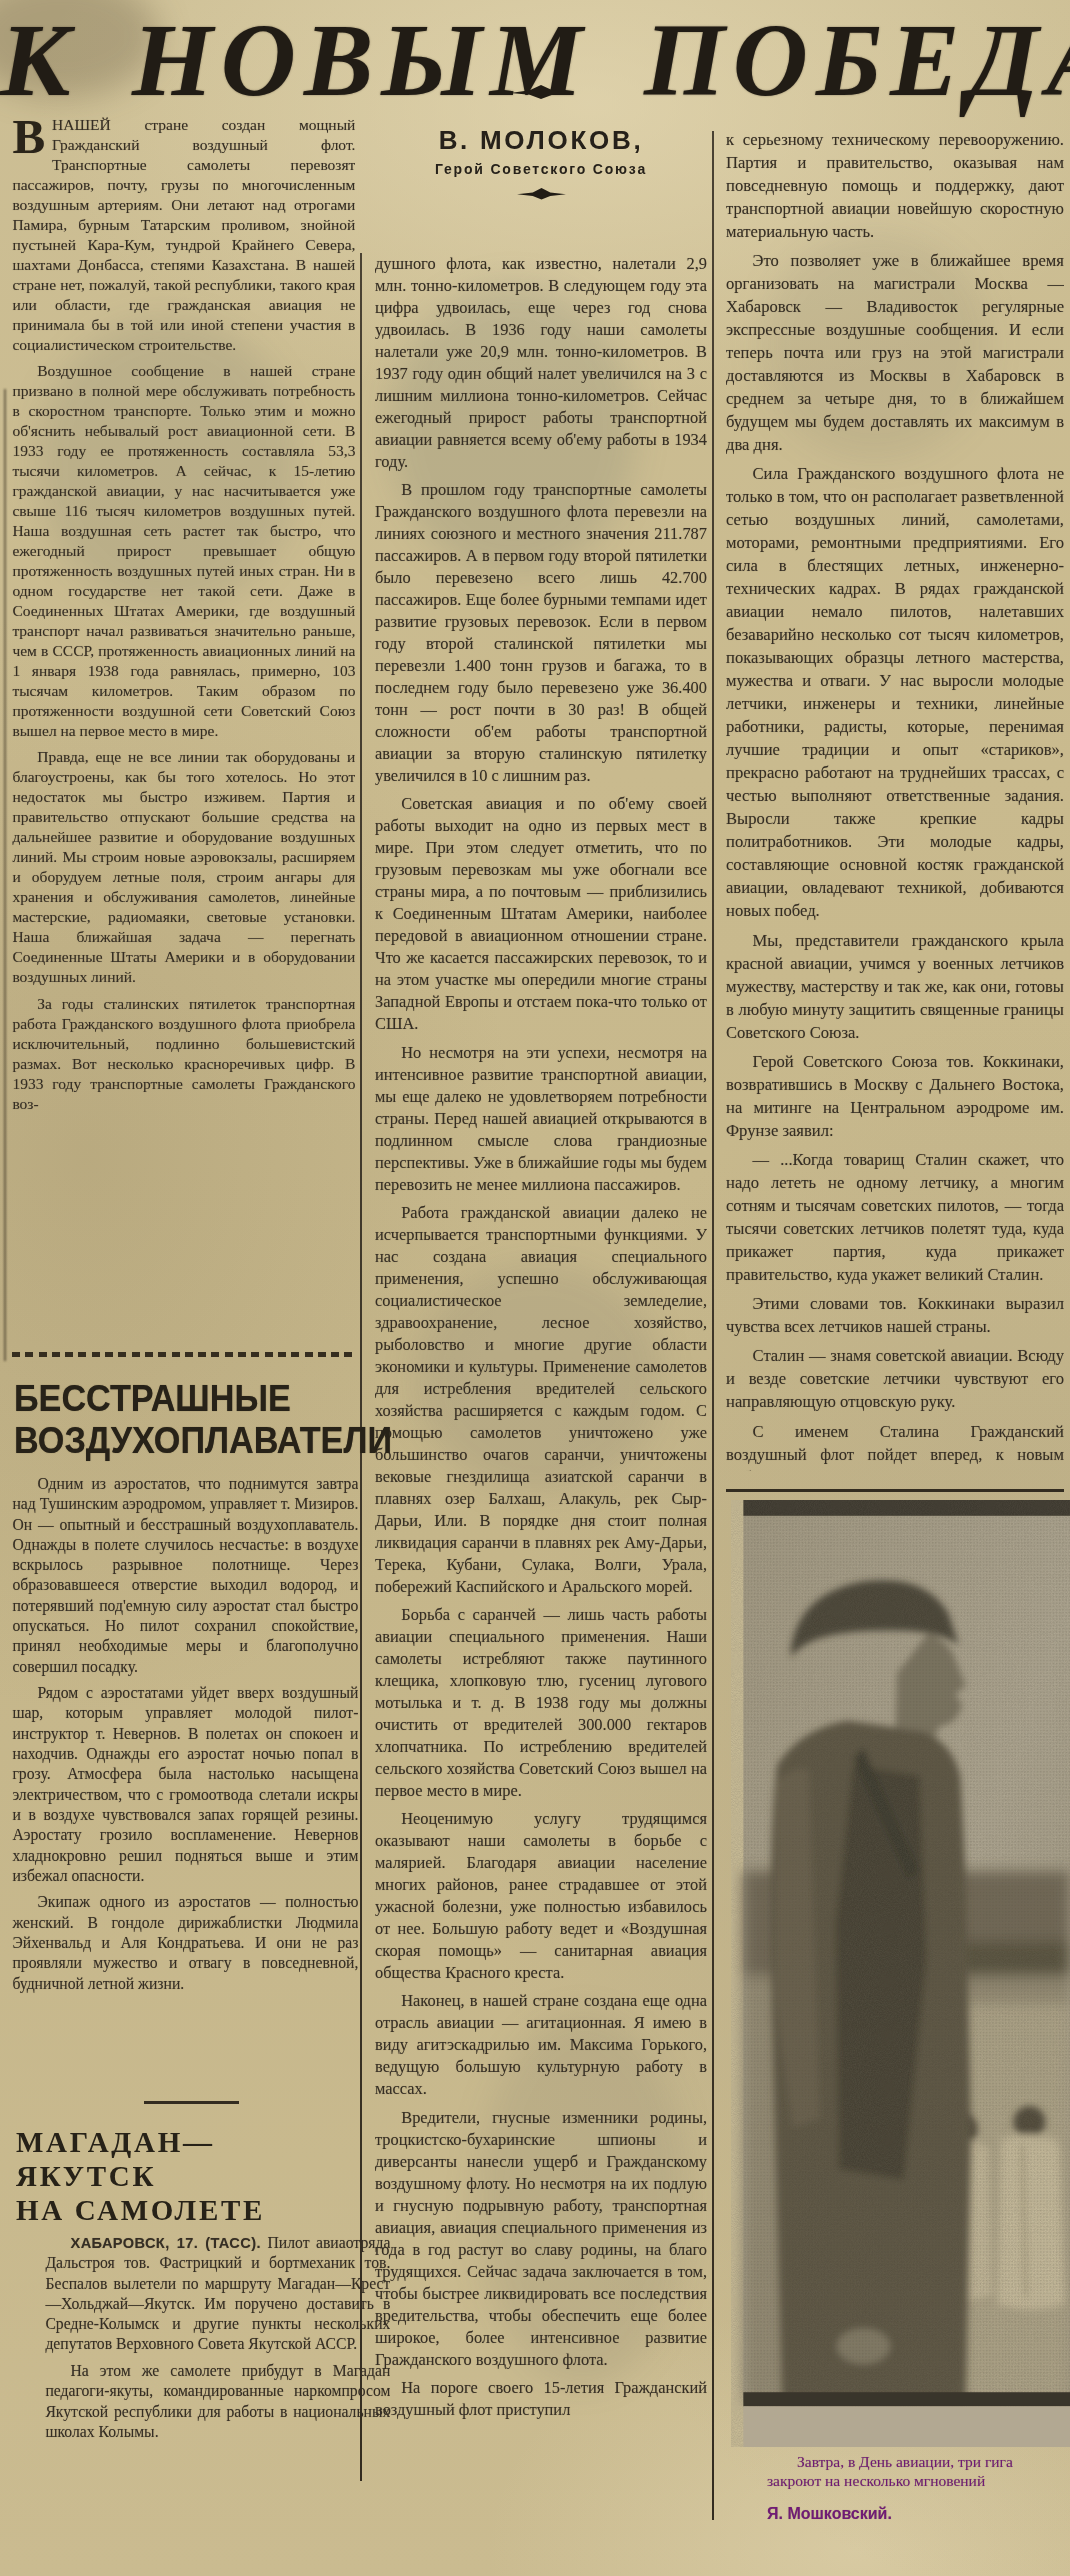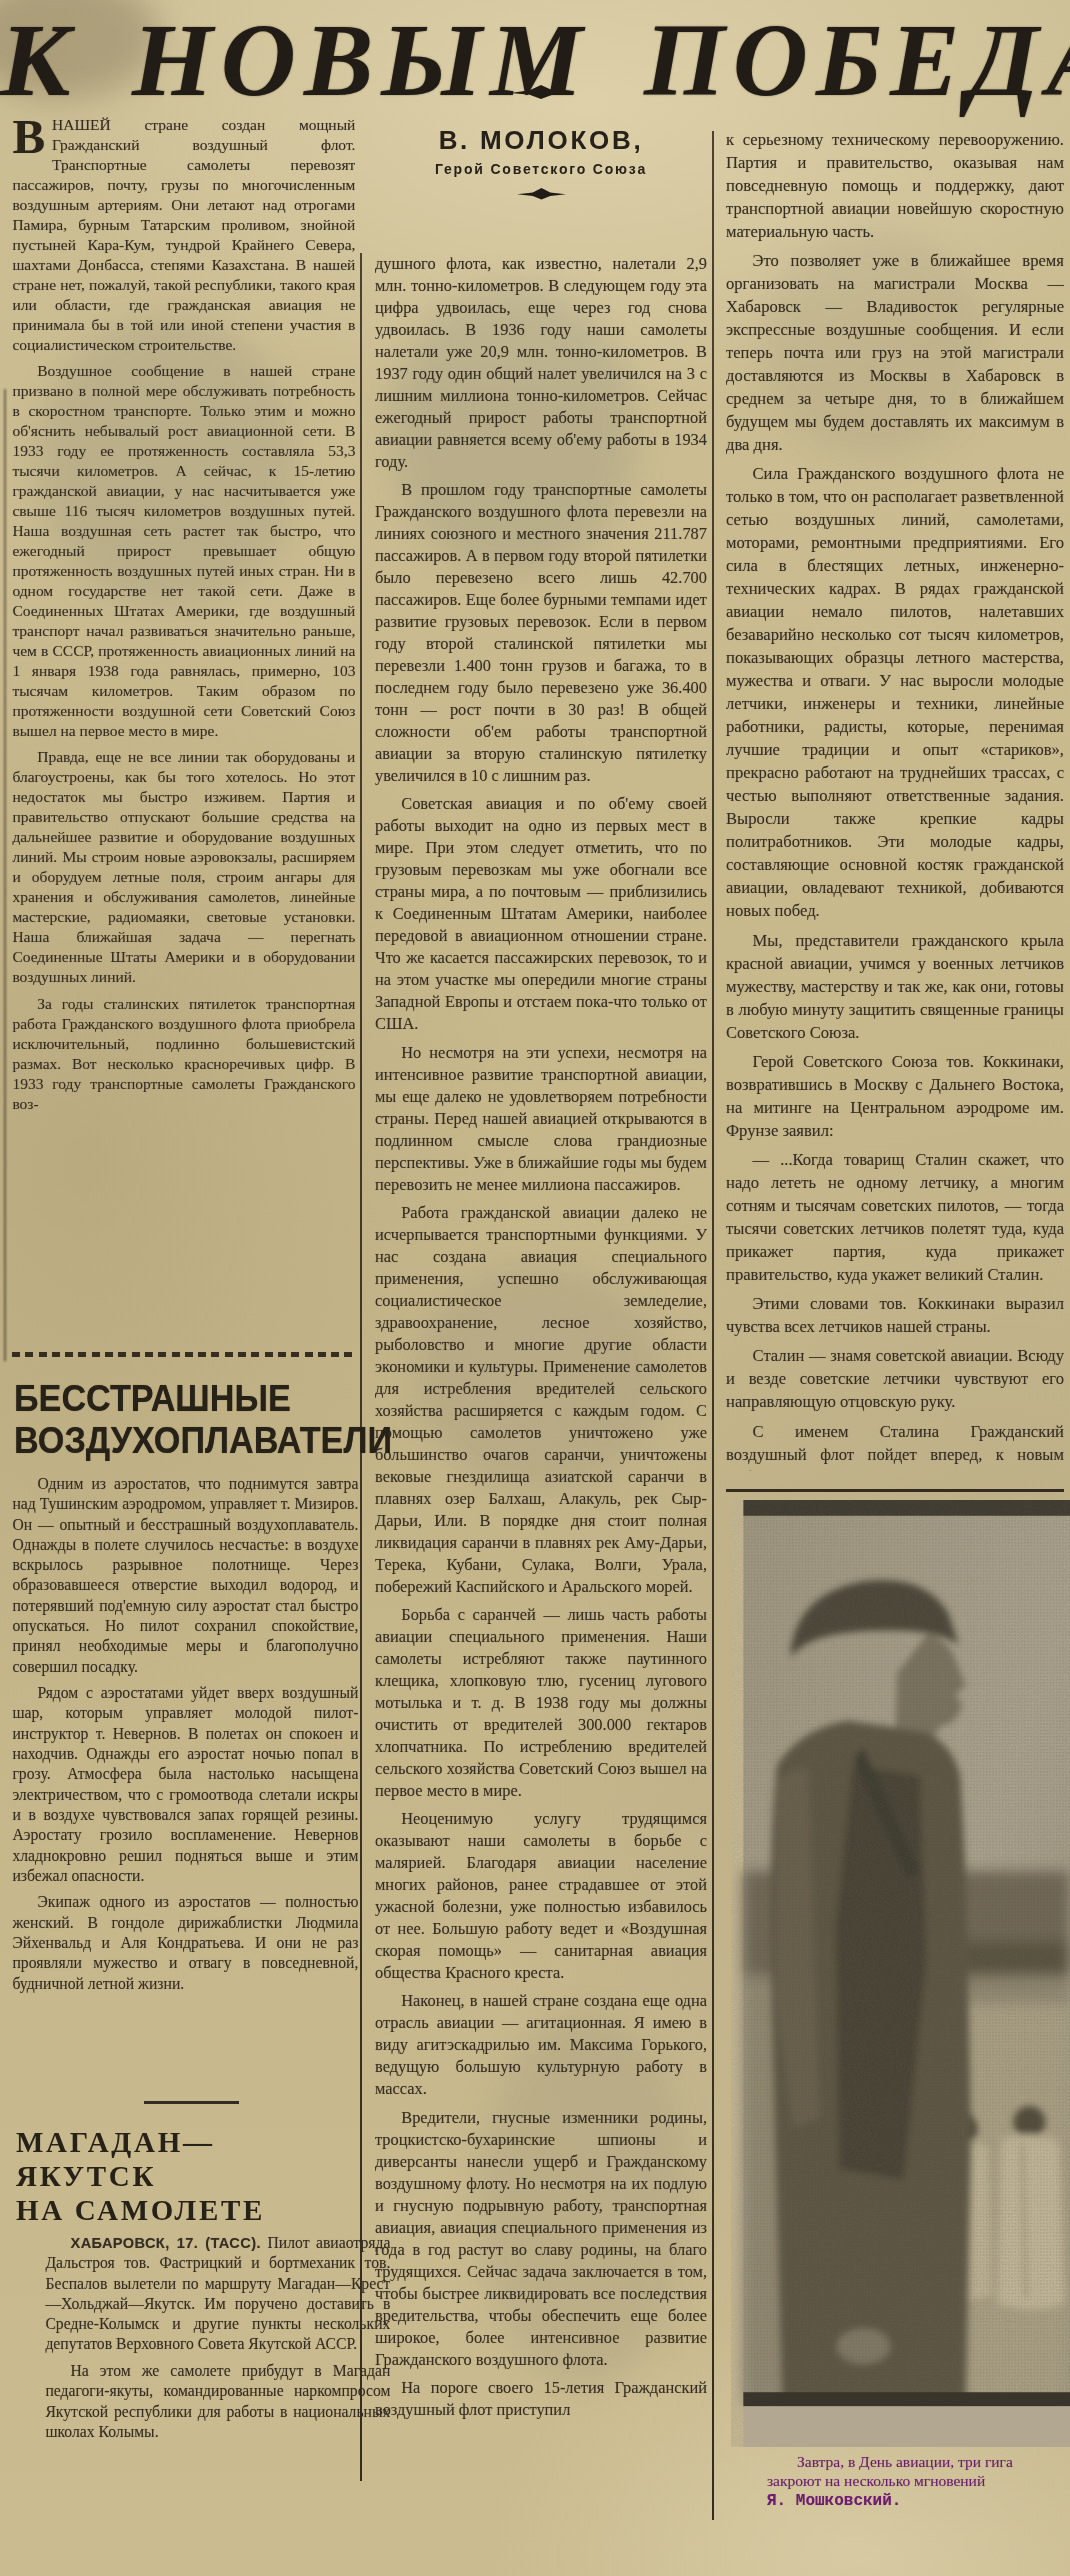--- a/index.html
+++ b/index.html
@@ -68,22 +68,22 @@
 
   
   #photo{position:absolute;left:731px;top:1500px;width:339px;height:947px;
     background:#cfc29a;}
   #photo svg{display:block;}
   
   #caption{position:absolute;left:767px;top:2452px;width:304px;overflow:hidden;color:#701a75;
     font-size:15.5px;line-height:19.4px;text-shadow:0 0 0.9px rgba(60,48,34,.35);}
   #caption .cap-line{white-space:nowrap;}
   #caption .cap-line.indent{text-indent:30px;}
-  #caption .credit{font-family:Liberation Mono, monospace;font-weight:bold;font-size:16px;
-    margin-top:1px;}
+  #caption .credit{font-family:Liberation Sans, sans-serif;font-weight:bold;font-size:16px;
+    margin-top:13px;}
 </style>
 </head>
 <body>
 
 <div id="paper"></div>
 
 <div class="smudge" style="left:35px;top:318px;width:265px;height:292px;background:rgba(95,100,95,.14);"></div>
 <div class="smudge" style="left:389px;top:283px;width:247px;height:292px;background:rgba(95,105,100,.16);"></div>
 <div class="smudge" style="left:415px;top:1263px;width:247px;height:230px;background:rgba(90,95,90,.13);"></div>
 <div class="smudge" style="left:760px;top:230px;width:230px;height:230px;background:rgba(100,100,92,.10);"></div>

